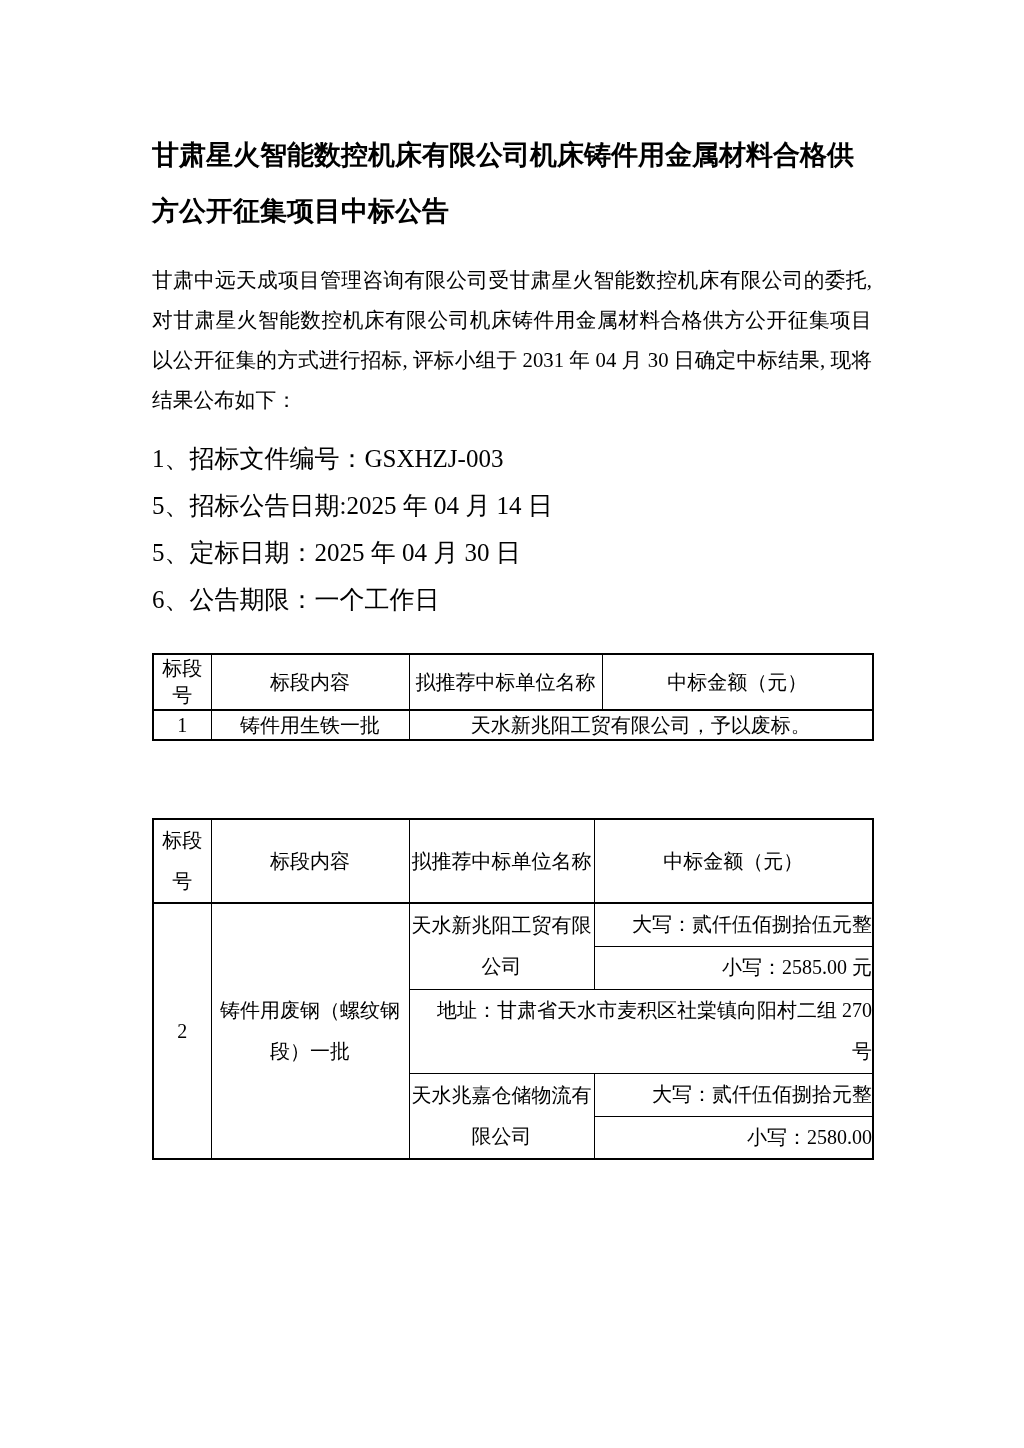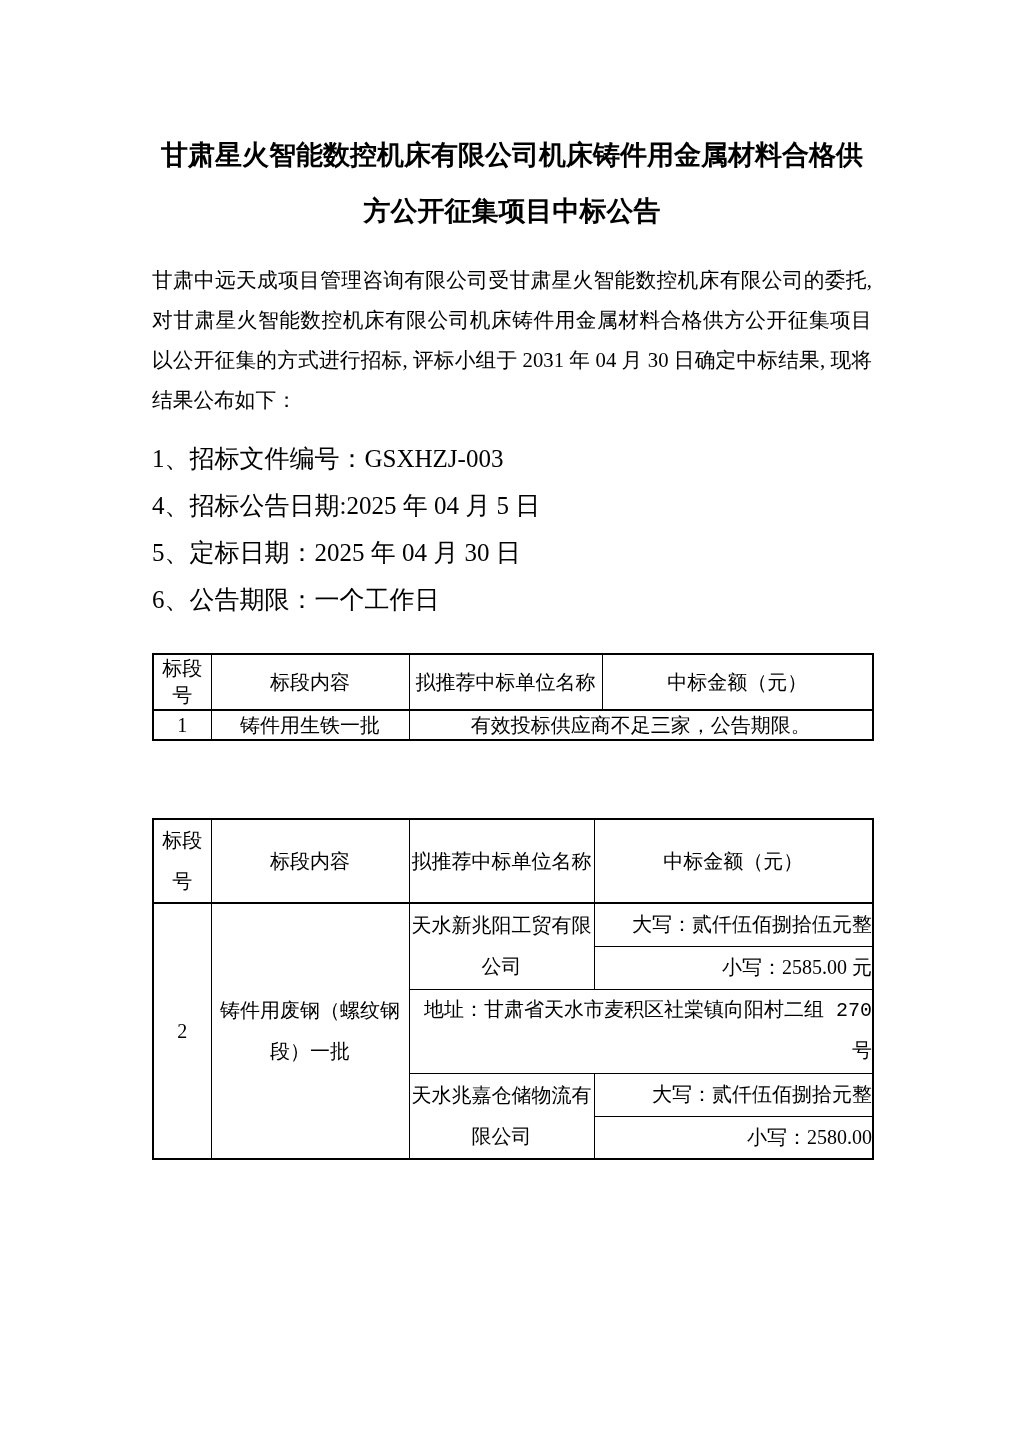--- a/index.html
+++ b/index.html
@@ -18,21 +18,21 @@
   .content {
     width: 720px;
     margin: 0 auto;
     padding-top: 127px;
   }
   .doc-title {
     margin: 0;
     font-size: 27px;
     font-weight: bold;
     line-height: 56px;
-    text-align: center;
+    text-align: left;
     letter-spacing: 0;
   }
   .intro {
     margin: 21px 0 0 0;
     font-size: 20.7px;
     line-height: 40px;
     text-align: justify;
     text-justify: inter-ideograph;
   }
   .list { margin: 18px 0 0 0; }
@@ -61,39 +61,39 @@
   }
   table.t1 { margin-top: 33px; }
   table.t1 td { line-height: 27px; }
   table.t1 tr.head td { height: 56px; border-bottom-width: 2px; }
   table.t1 tr.data td { height: 30px; }
 
   table.t2 { margin-top: 77px; }
   table.t2 td { line-height: 41px; }
   table.t2 tr.head td { height: 82px; border-bottom-width: 2px; }
   table.t2 tr.money td { height: 43px; margin-left: 8px; }
-  table.t2 tr.addr-row td { height: 84px; font-family: Liberation Mono, monospace; }
+  table.t2 tr.addr-row td { height: 84px; }
   table.t2 td.left {
     text-align: right;
     padding-left: 4px;
   }
 </style>
 </head>
 <body>
 
 <div class="page">
   <div class="content">
 
     <h1 class="doc-title">甘肃星火智能数控机床有限公司机床铸件用金属材料合格供方公开征集项目中标公告</h1>
 
     <p class="intro">甘肃中远天成项目管理咨询有限公司受甘肃星火智能数控机床有限公司的委托,对甘肃星火智能数控机床有限公司机床铸件用金属材料合格供方公开征集项目以公开征集的方式进行招标, 评标小组于 2031 年 04 月 30 日确定中标结果, 现将结果公布如下：</p>
 
     <div class="list">
       <p class="list-item">1、招标文件编号：GSXHZJ-003</p>
-      <p class="list-item">4、招标公告日期:2025 年 04 月 5 日</p>
+      <p class="list-item">5、招标公告日期:2025 年 04 月 14 日</p>
       <p class="list-item">5、定标日期：2025 年 04 月 30 日</p>
       <p class="list-item">6、公告期限：一个工作日</p>
     </div>
 
     <table class="award t1">
       <colgroup>
         <col style="width:58px">
         <col style="width:198px">
         <col style="width:193px">
         <col style="width:271px">
@@ -101,21 +101,21 @@
       <tbody>
         <tr class="head">
           <td>标段号</td>
           <td>标段内容</td>
           <td>拟推荐中标单位名称</td>
           <td>中标金额（元）</td>
         </tr>
         <tr class="data">
           <td>1</td>
           <td>铸件用生铁一批</td>
-          <td colspan="2">有效投标供应商不足三家，公告期限。</td>
+          <td colspan="2">天水新兆阳工贸有限公司，予以废标。</td>
         </tr>
       </tbody>
     </table>
 
     <table class="award t2">
       <colgroup>
         <col style="width:58px">
         <col style="width:198px">
         <col style="width:185px">
         <col style="width:279px">

